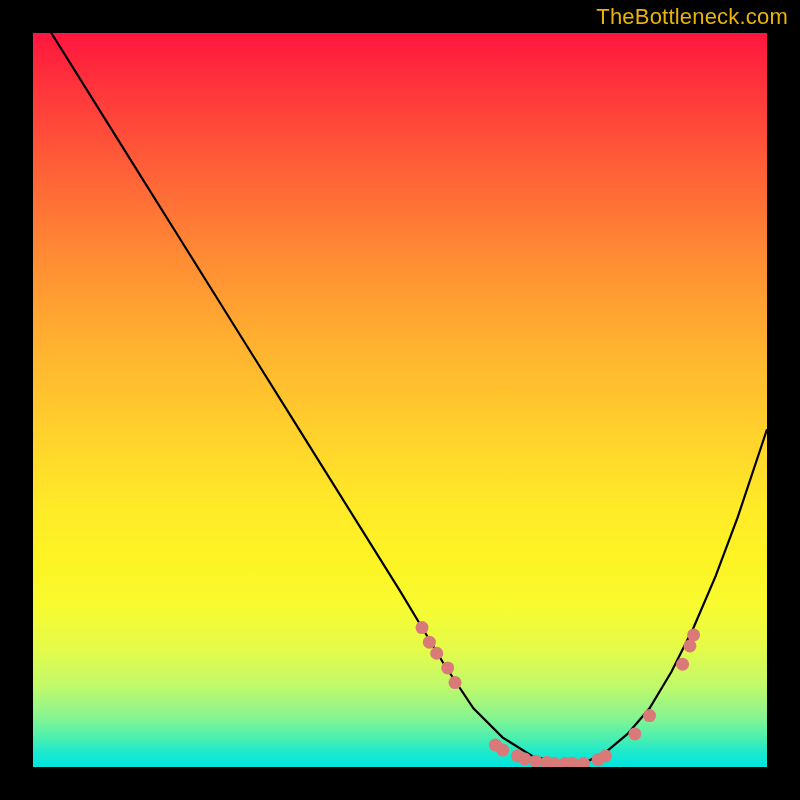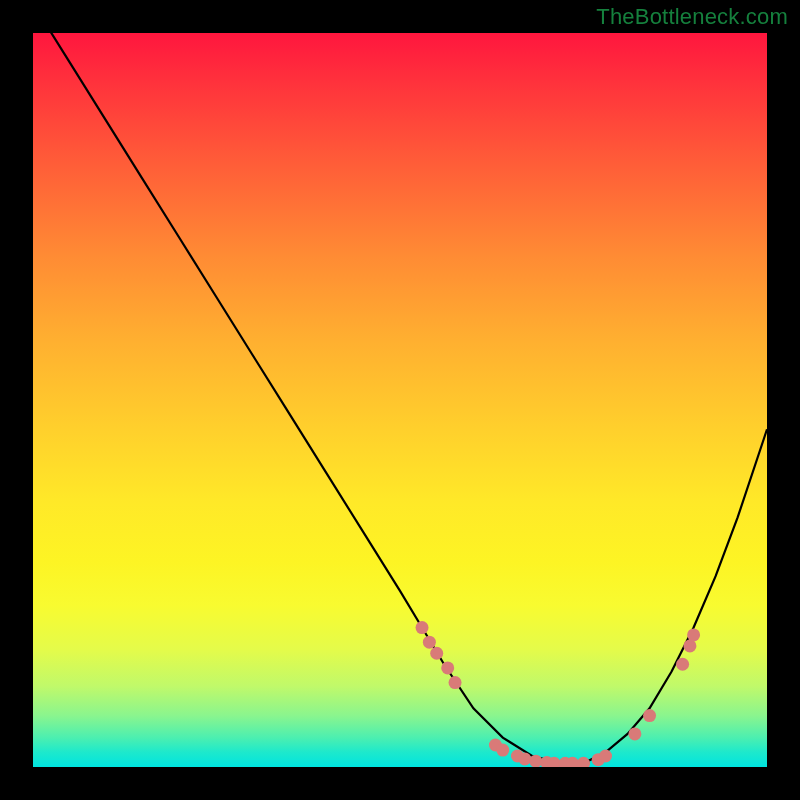--- a/index.html
+++ b/index.html
@@ -13,21 +13,21 @@
   }
   .chart-wrapper {
     position: relative;
     width: 800px;
     height: 800px;
   }
   .watermark {
     position: absolute;
     top: 4px;
     right: 12px;
-    color: #15803d;
+    color: #eab308;
     font-size: 22px;
     font-weight: 500;
     letter-spacing: 0.2px;
     z-index: 10;
   }
   .plot-area {
     position: absolute;
     left: 33px;
     top: 33px;
     width: 734px;

